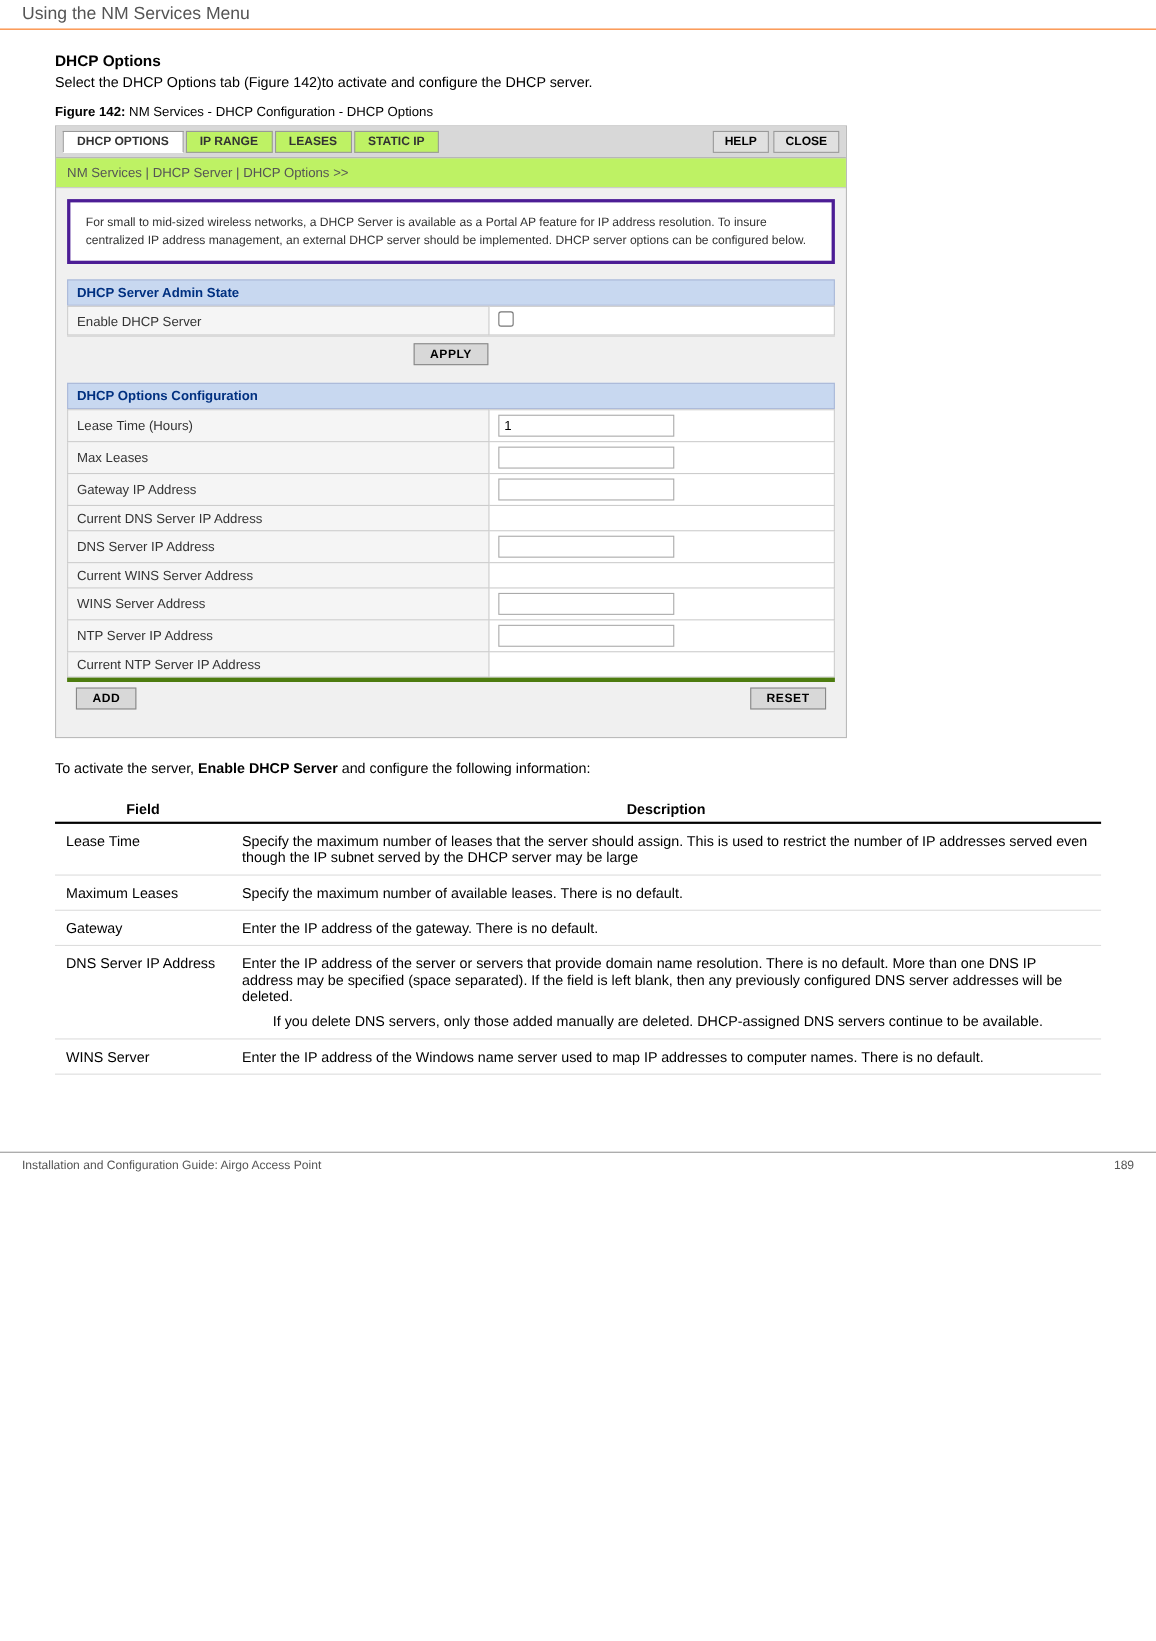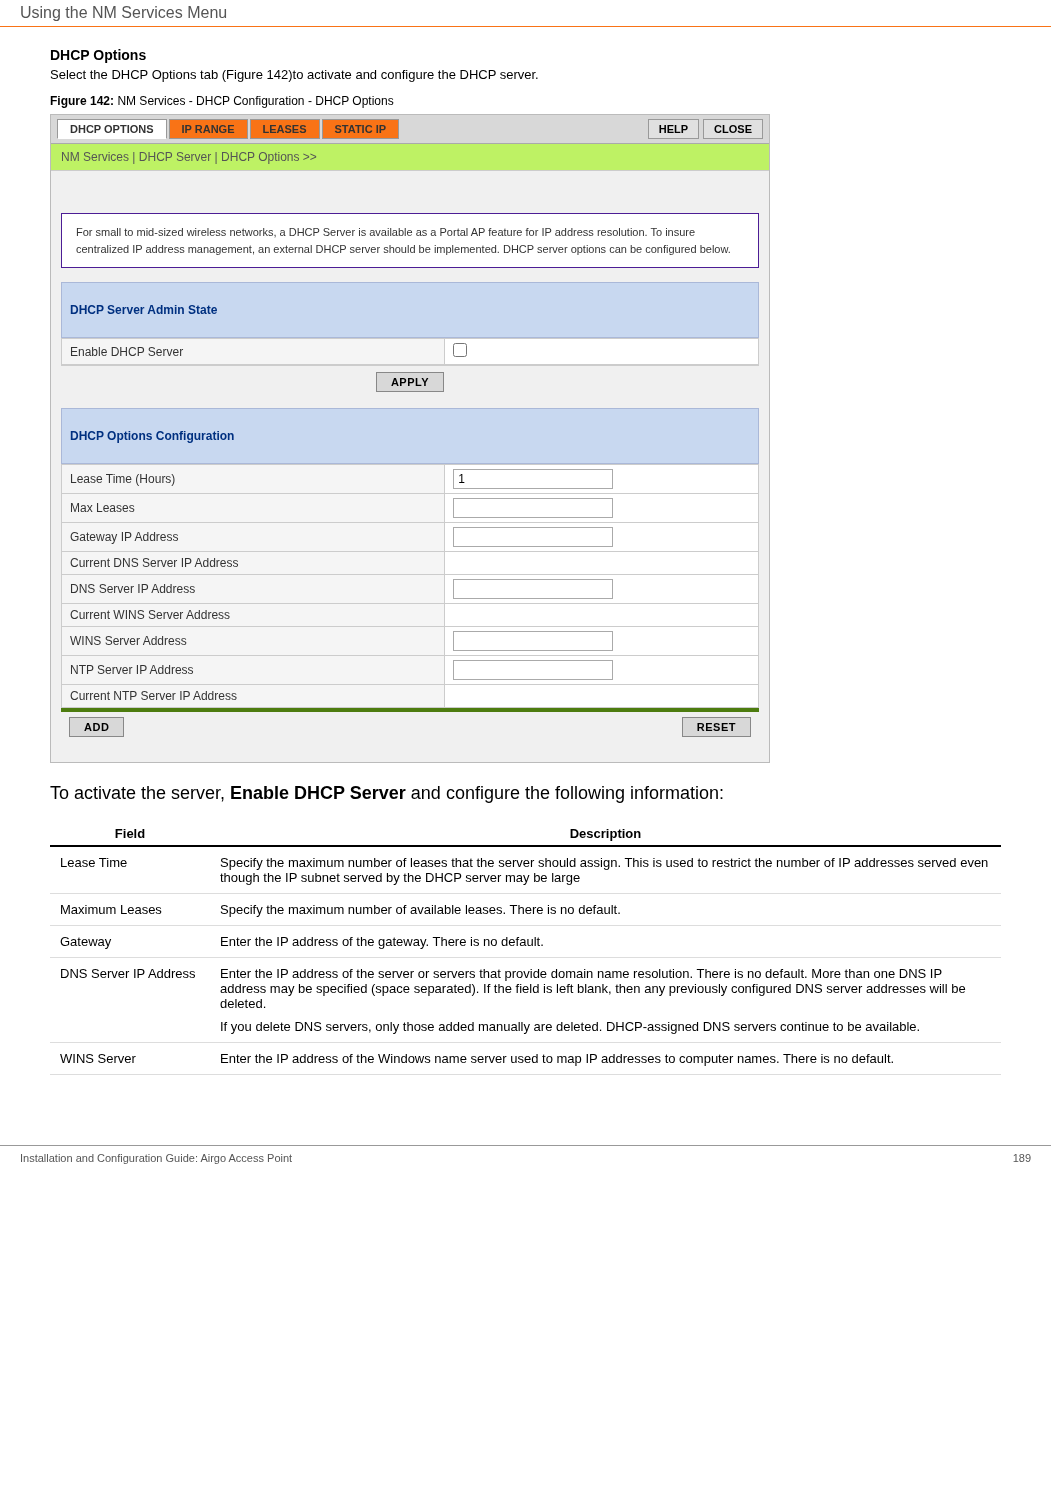--- a/index.html
+++ b/index.html
@@ -61,21 +61,21 @@
       background: #d8d8d8;
       border-bottom: 1px solid #aaa;
       padding: 4px 6px;
       gap: 2px;
     }
     .tab {
       padding: 3px 12px;
       font-size: 11px;
       font-weight: bold;
       border: 1px solid #999;
-      background: #f97316;
+      background: #bef264;
       cursor: pointer;
       color: #333;
     }
     .tab.active {
       background: #fff;
       border-bottom-color: #fff;
     }
     .tab-spacer { flex: 1; }
     .btn-help {
       padding: 3px 10px;
@@ -104,34 +104,33 @@
       background: #bef264;
     }
 
     
     .panel-body {
       padding: 10px;
     }
 
     
     .info-box {
-      border: 1px solid #4c1d95;
+      border: 3px solid #4c1d95;
       background: #fff;
       padding: 10px 14px;
       font-size: 11px;
       color: #333;
       line-height: 1.5;
       margin-bottom: 14px;
-      margin-top: 32px;
     }
 
     
     .section-row {
       background: #c8d8f0;
-      padding: 20px 8px;
+      padding: 4px 8px;
       font-size: 12px;
       font-weight: bold;
       color: #003080;
       margin-bottom: 0;
       border: 1px solid #aab8d8;
     }
 
     
     .form-table {
       width: 100%;
@@ -189,21 +188,21 @@
       display: flex;
       justify-content: space-between;
       padding: 5px 8px;
       background: #f0f0f0;
       border-top: 4px solid #4d7c0f;
     }
 
     
     .body-text {
       margin-bottom: 18px;
-      font-size: 18px;
+      font-size: 13px;
     }
 
     
     .field-table {
       width: 100%;
       border-collapse: collapse;
       margin-top: 10px;
     }
     .field-table thead tr th {
       font-weight: bold;
@@ -370,21 +369,21 @@
           <td>Specify the maximum number of available leases. There is no default.</td>
         </tr>
         <tr>
           <td>Gateway</td>
           <td>Enter the IP address of the gateway. There is no default.</td>
         </tr>
         <tr>
           <td>DNS Server IP Address</td>
           <td>
             <p style="margin-bottom: 8px;">Enter the IP address of the server or servers that provide domain name resolution. There is no default. More than one DNS IP address may be specified (space separated). If the field is left blank, then any previously configured DNS server addresses will be deleted.</p>
-            <p style="margin-bottom: 0px;">If you delete DNS servers, only those added manually are deleted. DHCP-assigned DNS servers continue to be available.</p>
+            <p style="margin-bottom: 0px; margin-left: 28px;">If you delete DNS servers, only those added manually are deleted. DHCP-assigned DNS servers continue to be available.</p>
           </td>
         </tr>
         <tr>
           <td>WINS Server</td>
           <td>Enter the IP address of the Windows name server used to map IP addresses to computer names. There is no default.</td>
         </tr>
       </tbody>
   </table>
 
 </div>

